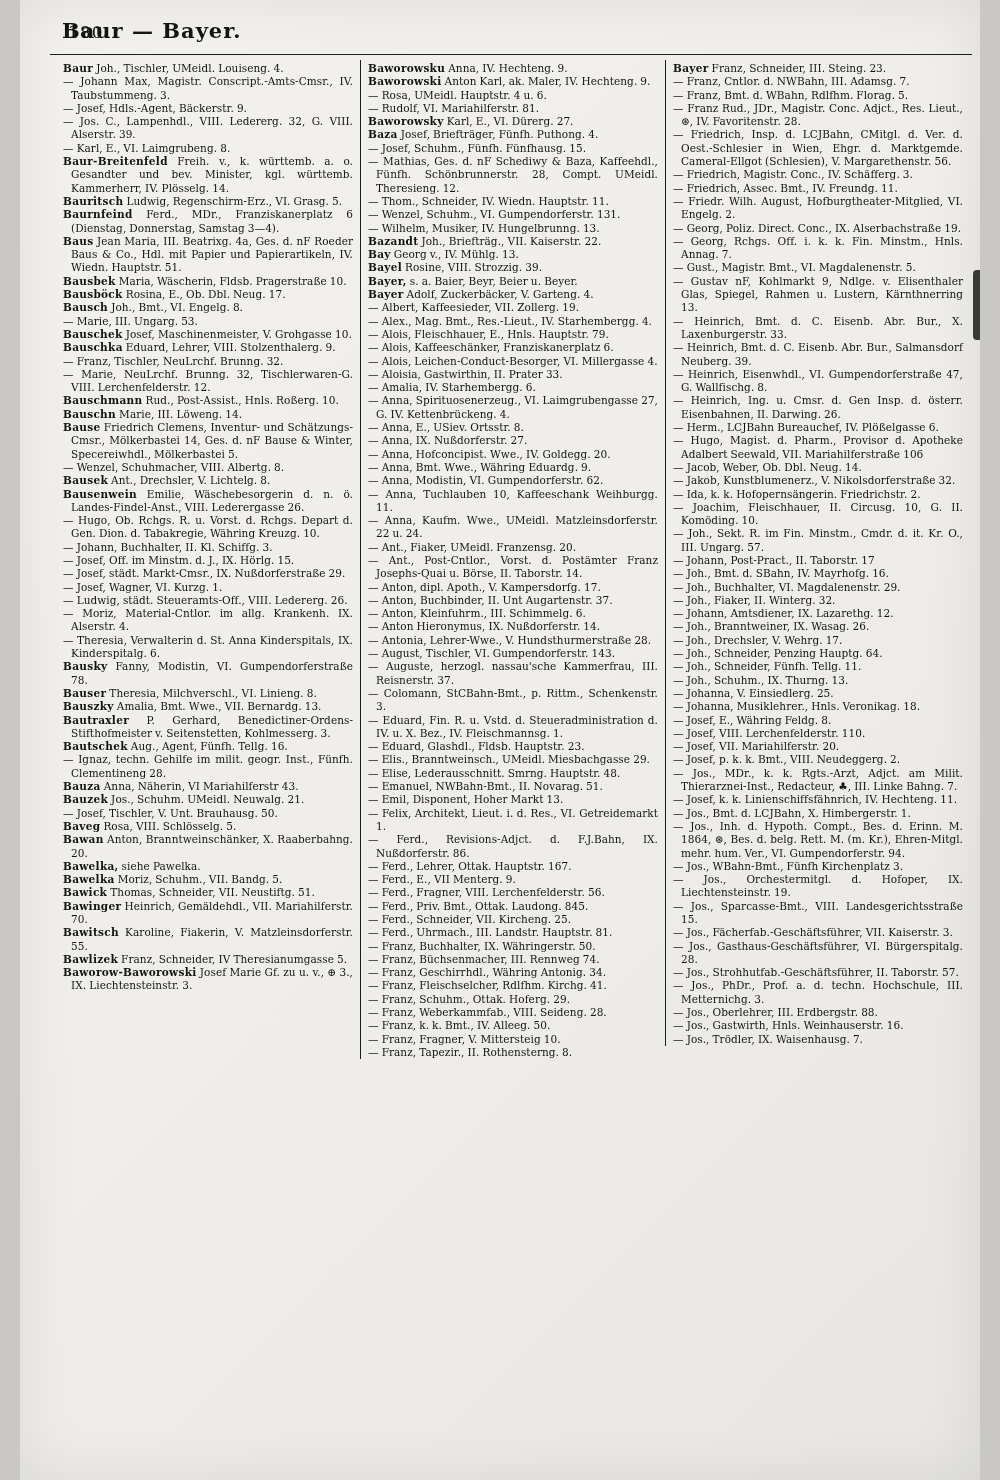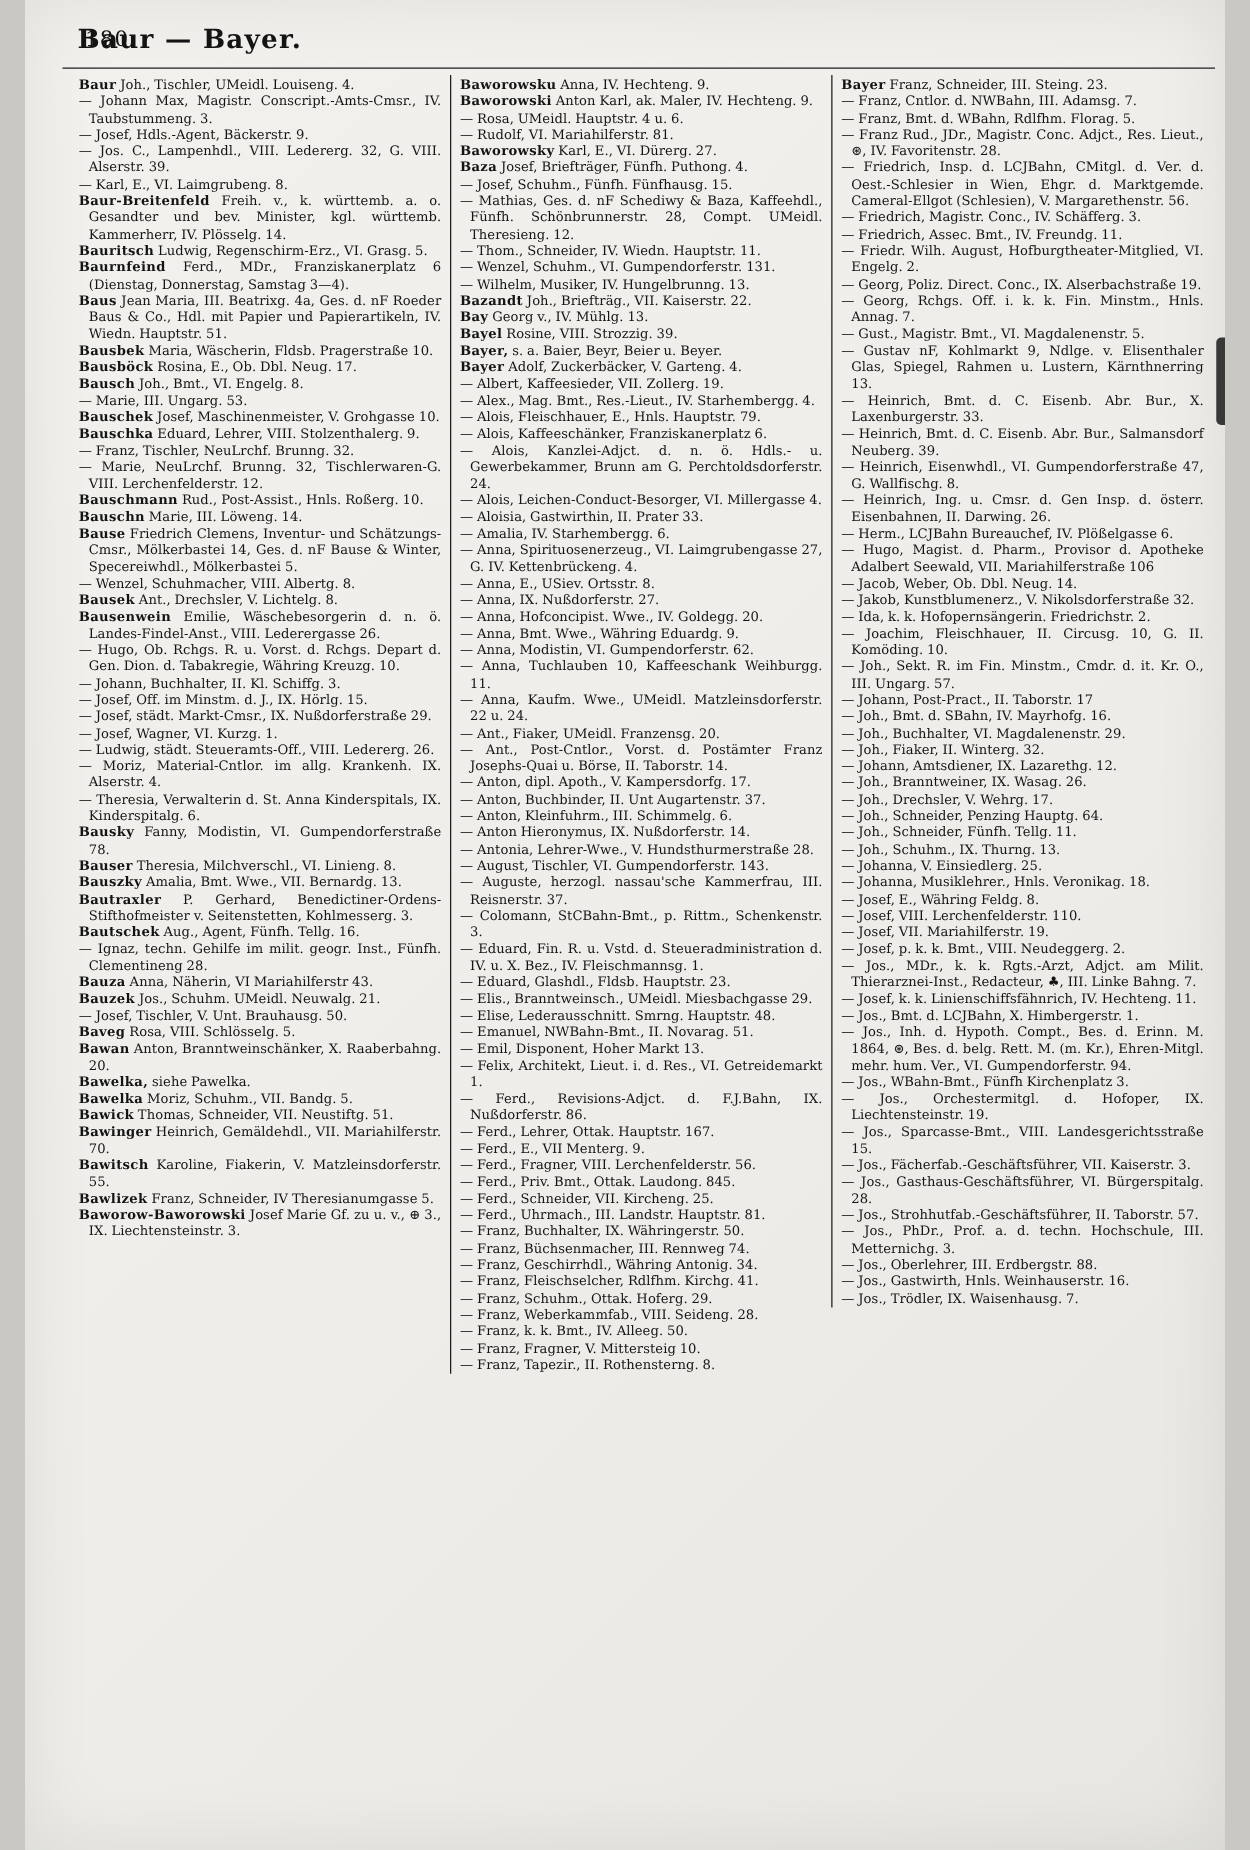--- a/index.html
+++ b/index.html
@@ -148,21 +148,20 @@
         <p class="entry">— Wilhelm, Musiker, IV. Hungelbrunng. 13.</p>
         <p class="entry"><strong>Bazandt</strong> Joh., Briefträg., VII. Kaiserstr. 22.</p>
         <p class="entry"><strong>Bay</strong> Georg v., IV. Mühlg. 13.</p>
         <p class="entry"><strong>Bayel</strong> Rosine, VIII. Strozzig. 39.</p>
         <p class="entry"><strong>Bayer,</strong> s. a. Baier, Beyr, Beier u. Beyer.</p>
         <p class="entry"><strong>Bayer</strong> Adolf, Zuckerbäcker, V. Garteng. 4.</p>
         <p class="entry">— Albert, Kaffeesieder, VII. Zollerg. 19.</p>
         <p class="entry">— Alex., Mag. Bmt., Res.-Lieut., IV. Starhembergg. 4.</p>
         <p class="entry">— Alois, Fleischhauer, E., Hnls. Hauptstr. 79.</p>
         <p class="entry">— Alois, Kaffeeschänker, Franziskanerplatz 6.</p>
-        <p class="entry">— Alois, Kanzlei-Adjct. d. n. ö. Hdls.- u. Gewerbekammer, Brunn am G. Perchtoldsdorferstr. 24.</p>
         <p class="entry">— Alois, Leichen-Conduct-Besorger, VI. Millergasse 4.</p>
         <p class="entry">— Aloisia, Gastwirthin, II. Prater 33.</p>
         <p class="entry">— Amalia, IV. Starhembergg. 6.</p>
         <p class="entry">— Anna, Spirituosenerzeug., VI. Laimgrubengasse 27, G. IV. Kettenbrückeng. 4.</p>
         <p class="entry">— Anna, E., USiev. Ortsstr. 8.</p>
         <p class="entry">— Anna, IX. Nußdorferstr. 27.</p>
         <p class="entry">— Anna, Hofconcipist. Wwe., IV. Goldegg. 20.</p>
         <p class="entry">— Anna, Bmt. Wwe., Währing Eduardg. 9.</p>
         <p class="entry">— Anna, Modistin, VI. Gumpendorferstr. 62.</p>
         <p class="entry">— Anna, Tuchlauben 10, Kaffeeschank Weihburgg. 11.</p>
@@ -232,21 +231,21 @@
         <p class="entry">— Johann, Amtsdiener, IX. Lazarethg. 12.</p>
         <p class="entry">— Joh., Branntweiner, IX. Wasag. 26.</p>
         <p class="entry">— Joh., Drechsler, V. Wehrg. 17.</p>
         <p class="entry">— Joh., Schneider, Penzing Hauptg. 64.</p>
         <p class="entry">— Joh., Schneider, Fünfh. Tellg. 11.</p>
         <p class="entry">— Joh., Schuhm., IX. Thurng. 13.</p>
         <p class="entry">— Johanna, V. Einsiedlerg. 25.</p>
         <p class="entry">— Johanna, Musiklehrer., Hnls. Veronikag. 18.</p>
         <p class="entry">— Josef, E., Währing Feldg. 8.</p>
         <p class="entry">— Josef, VIII. Lerchenfelderstr. 110.</p>
-        <p class="entry">— Josef, VII. Mariahilferstr. 19.</p>
+        <p class="entry">— Josef, VII. Mariahilferstr. 20.</p>
         <p class="entry">— Josef, p. k. k. Bmt., VIII. Neudeggerg. 2.</p>
         <p class="entry">— Jos., MDr., k. k. Rgts.-Arzt, Adjct. am Milit. Thierarznei-Inst., Redacteur, ♣, III. Linke Bahng. 7.</p>
         <p class="entry">— Josef, k. k. Linienschiffsfähnrich, IV. Hechteng. 11.</p>
         <p class="entry">— Jos., Bmt. d. LCJBahn, X. Himbergerstr. 1.</p>
         <p class="entry">— Jos., Inh. d. Hypoth. Compt., Bes. d. Erinn. M. 1864, ⊛, Bes. d. belg. Rett. M. (m. Kr.), Ehren-Mitgl. mehr. hum. Ver., VI. Gumpendorferstr. 94.</p>
         <p class="entry">— Jos., WBahn-Bmt., Fünfh Kirchenplatz 3.</p>
         <p class="entry">— Jos., Orchestermitgl. d. Hofoper, IX. Liechtensteinstr. 19.</p>
         <p class="entry">— Jos., Sparcasse-Bmt., VIII. Landesgerichtsstraße 15.</p>
         <p class="entry">— Jos., Fächerfab.-Geschäftsführer, VII. Kaiserstr. 3.</p>
         <p class="entry">— Jos., Gasthaus-Geschäftsführer, VI. Bürgerspitalg. 28.</p>

